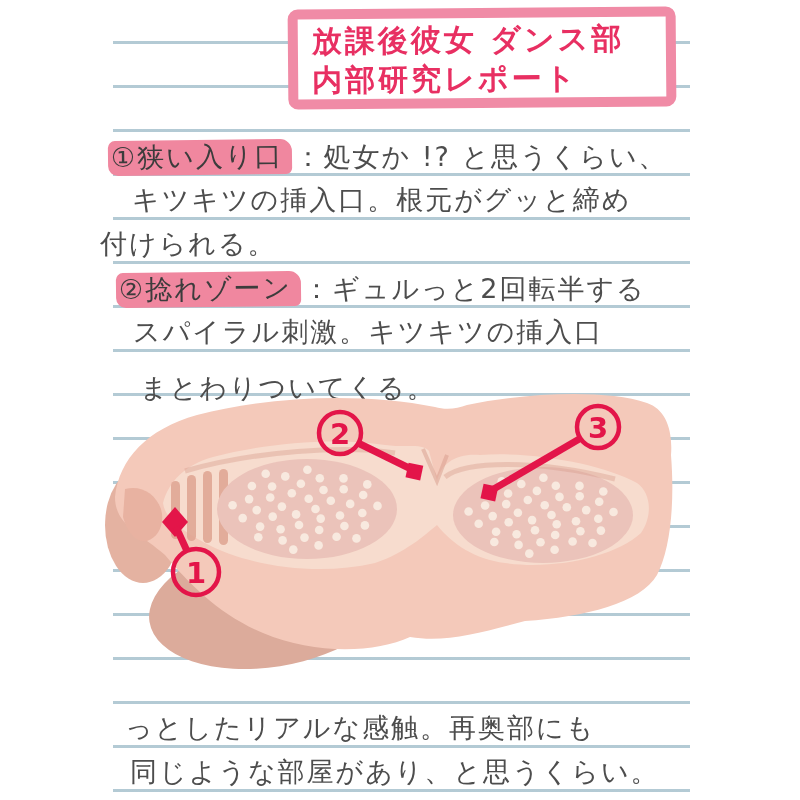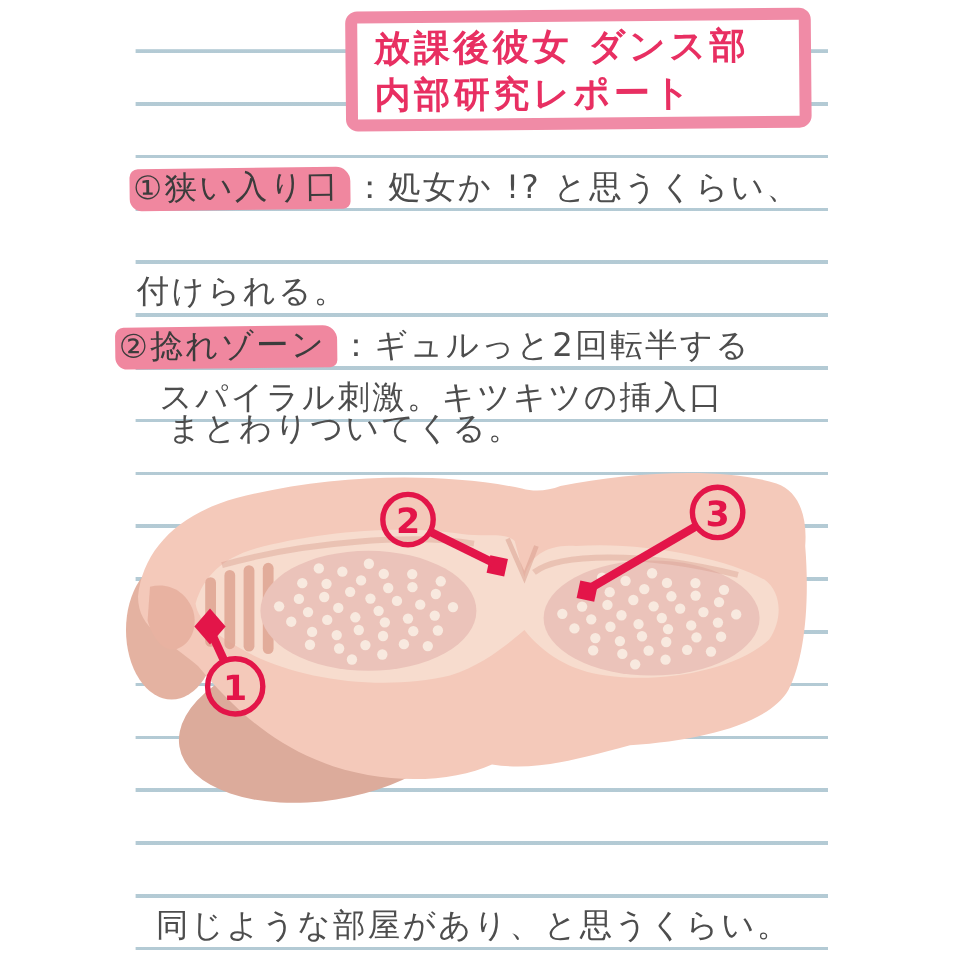--- a/index.html
+++ b/index.html
@@ -48,25 +48,26 @@
 <div class="page">
 
   <div class="rules"></div>
 
   <div class="title-box">
     <div class="title-line">放課後彼女 ダンス部</div>
     <div class="title-line">内部研究レポート</div>
   </div>
 
   <div class="row" style="top:140px;left:108px"><span class="hl">①狭い入り口</span><span>：処女か !? と思うくらい、</span></div>
-  <div class="row" style="top:228px;left:114px">付けられる。</div>
-
-  <div class="row" style="top:272px;left:96px"><span class="hl">②捻れゾーン</span><span>：ギュルっと2回転半する</span></div>
+  <div class="row" style="top:184px;left:132px">キツキツの挿入口。根元がグッと締め</div>
+  <div class="row" style="top:228px;left:100px">付けられる。</div>
+
+  <div class="row" style="top:272px;left:116px"><span class="hl">②捻れゾーン</span><span>：ギュルっと2回転半する</span></div>
   <div class="row" style="top:316px;left:133px">スパイラル刺激。キツキツの挿入口</div>
-  <div class="row" style="top:342px;left:140px">まとわりついてくる。</div>
+  <div class="row" style="top:372px;left:140px">まとわりついてくる。</div>
 
   <svg class="photo" viewBox="0 0 700 285" xmlns="http://www.w3.org/2000/svg">
 
     <ellipse cx="185" cy="218" rx="122" ry="64" fill="#dcab9b" transform="rotate(-9 185 218)"></ellipse>
     <ellipse cx="58" cy="140" rx="38" ry="58" fill="#e4b2a1"></ellipse>
 
     <path fill="#f4c9ba" d="M30,112 C34,74 62,44 112,30 C190,10 280,8 350,22 C360,25 372,24 382,20
          C440,8 520,4 562,18 C580,24 588,44 586,70 C590,120 585,165 572,190
          C556,218 500,232 440,236 C395,248 360,258 325,252 C290,268 230,270 178,248
          C135,230 105,200 80,170 C55,148 30,140 30,112 Z"></path>
@@ -196,15 +197,16 @@
     </g>
 
     <g stroke="#e31549" fill="none">
       <rect x="397" y="100" width="15" height="15" fill="#e31549" stroke="none" transform="rotate(12 404 107)"></rect>
       <line x1="496" y1="53" x2="407" y2="105" stroke-width="7"></line>
       <circle cx="513" cy="42" r="21" stroke-width="4.5"></circle>
       <text class="co-num" x="513" y="53" text-anchor="middle" stroke="none">3</text>
     </g>
   </svg>
 
+  <div class="row" style="top:712px;left:125px">っとしたリアルな感触。再奥部にも</div>
   <div class="row" style="top:756px;left:130px">同じような部屋があり、と思うくらい。</div>
 
 </div>
 
 </body></html>

